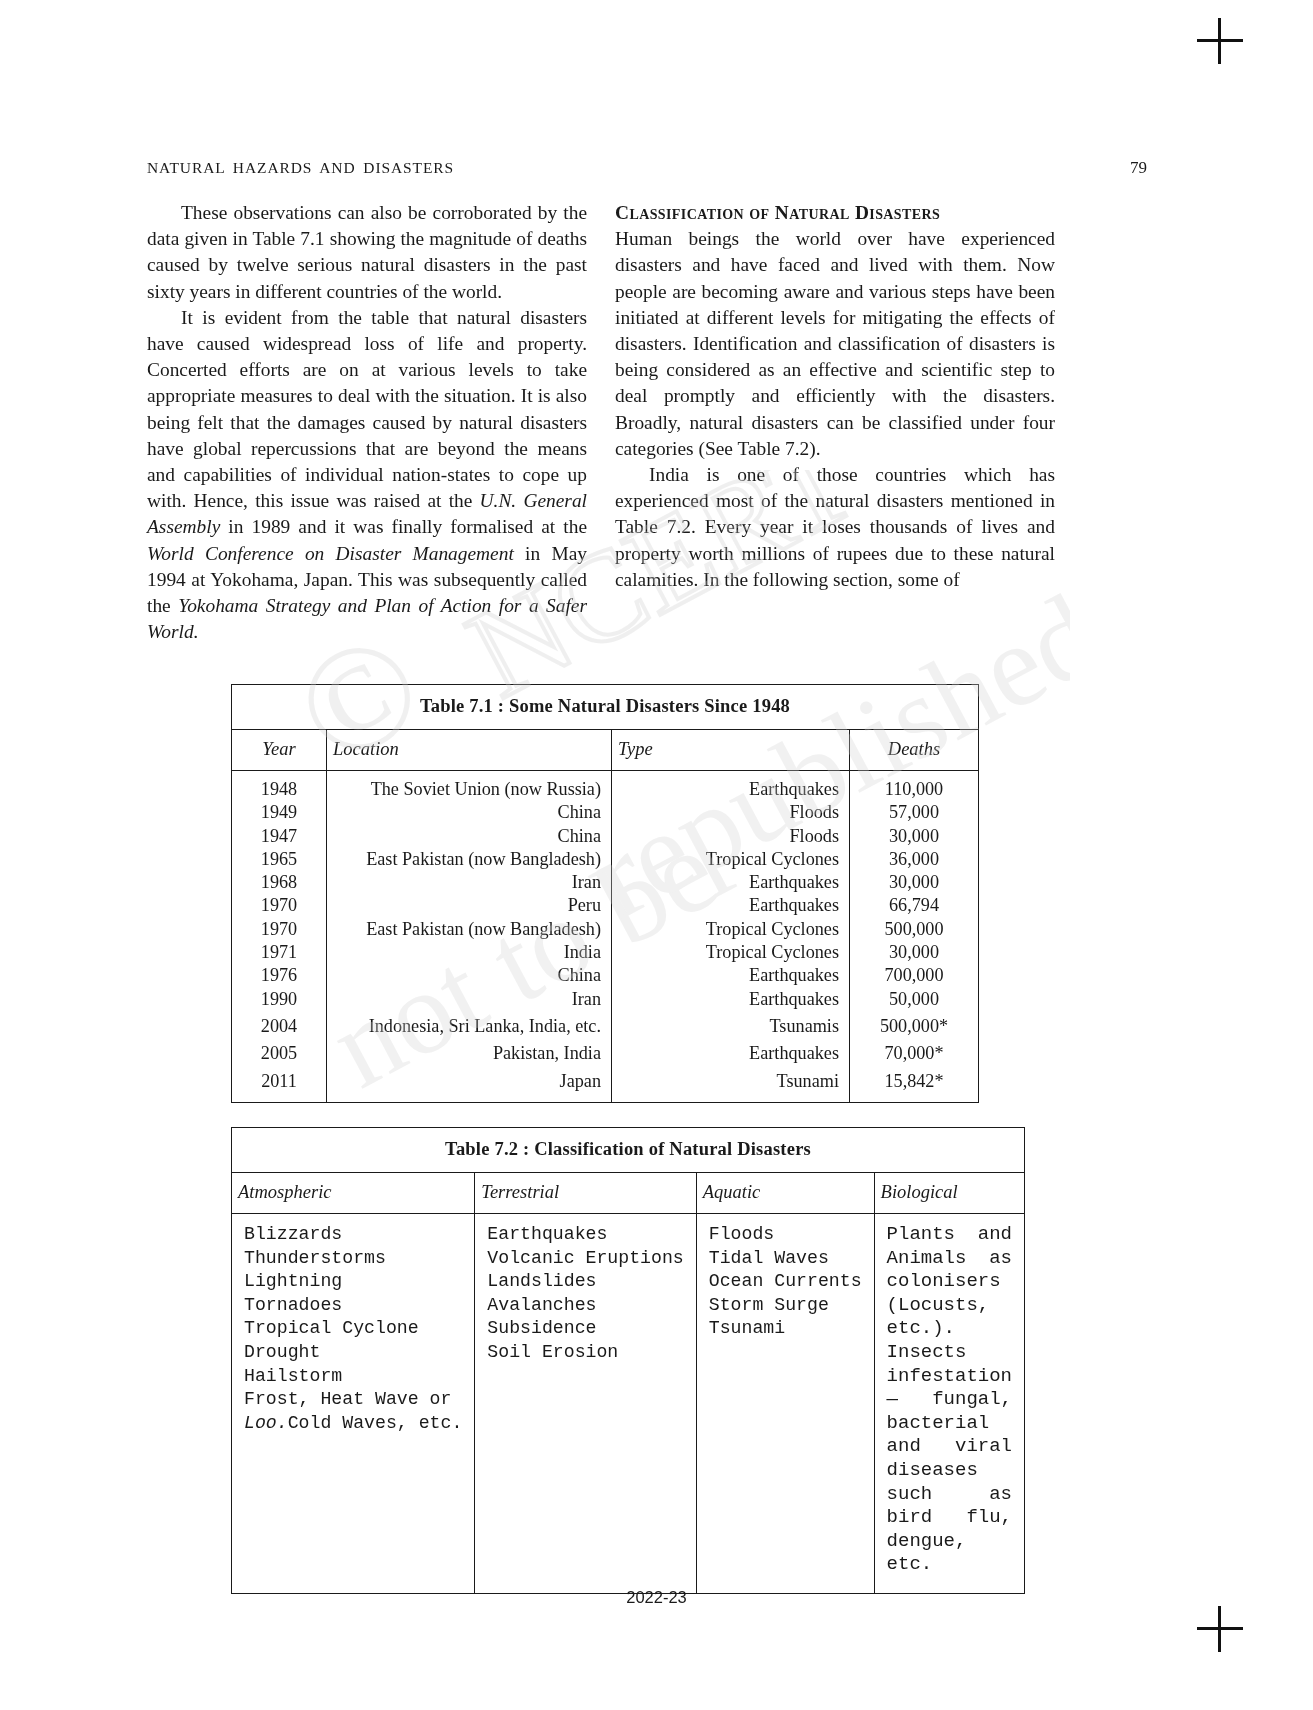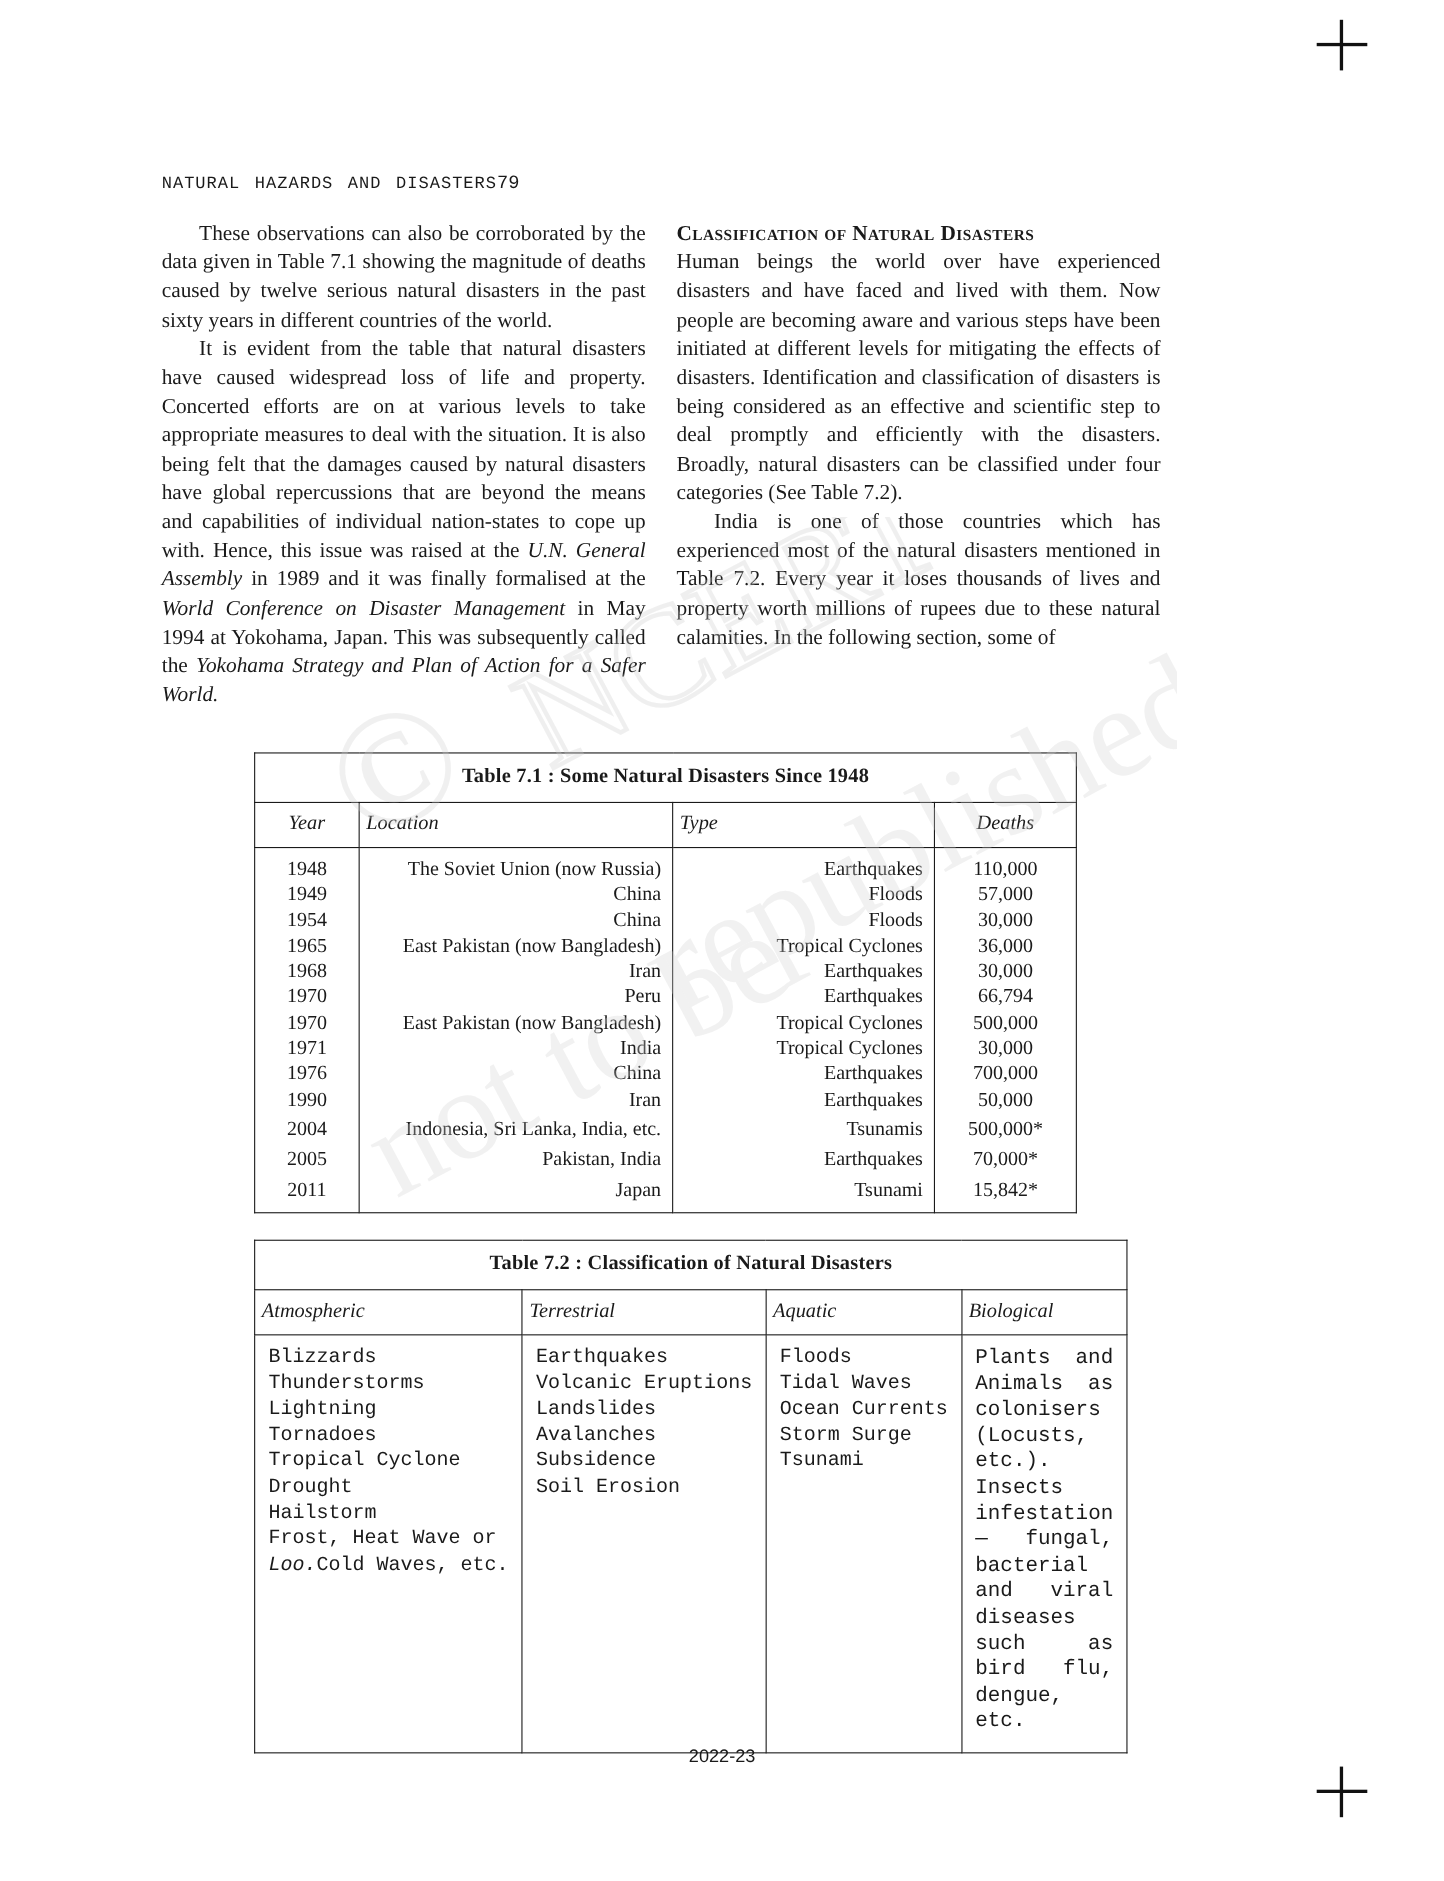--- a/index.html
+++ b/index.html
@@ -41,23 +41,22 @@
     height: 1710px;
   }
 
   
   .running-head {
     position: absolute;
     left: 147px;
     top: 158px;
     width: 1000px;
     display: flex;
-    justify-content: flex-start;
+    justify-content: space-between;
     align-items: baseline;
-    font-family: Liberation Mono, monospace;
   }
   .running-head .rh-title {
     font-size: 15.5px;
     letter-spacing: 0.9px;
     font-variant: small-caps;
     text-transform: uppercase;
     word-spacing: 3px;
   }
   .running-head .rh-page {
     font-size: 17px;
@@ -241,21 +240,21 @@
       <tr>
         <td class="col-head c-year">Year</td>
         <td class="col-head c-loc">Location</td>
         <td class="col-head c-type">Type</td>
         <td class="col-head c-deaths">Deaths</td>
       </tr>
       <tr>
         <td class="body-cell center c-year" id="t71-year">
               <div class="line">1948</div>
               <div class="line">1949</div>
-              <div class="line">1954</div>
+              <div class="line">1947</div>
               <div class="line">1965</div>
               <div class="line">1968</div>
               <div class="line">1970</div>
               <div class="line">1970</div>
               <div class="line">1971</div>
               <div class="line">1976</div>
               <div class="line">1990</div>
               <div class="line gap">2004</div>
               <div class="line gap">2005</div>
               <div class="line gap">2011</div>

